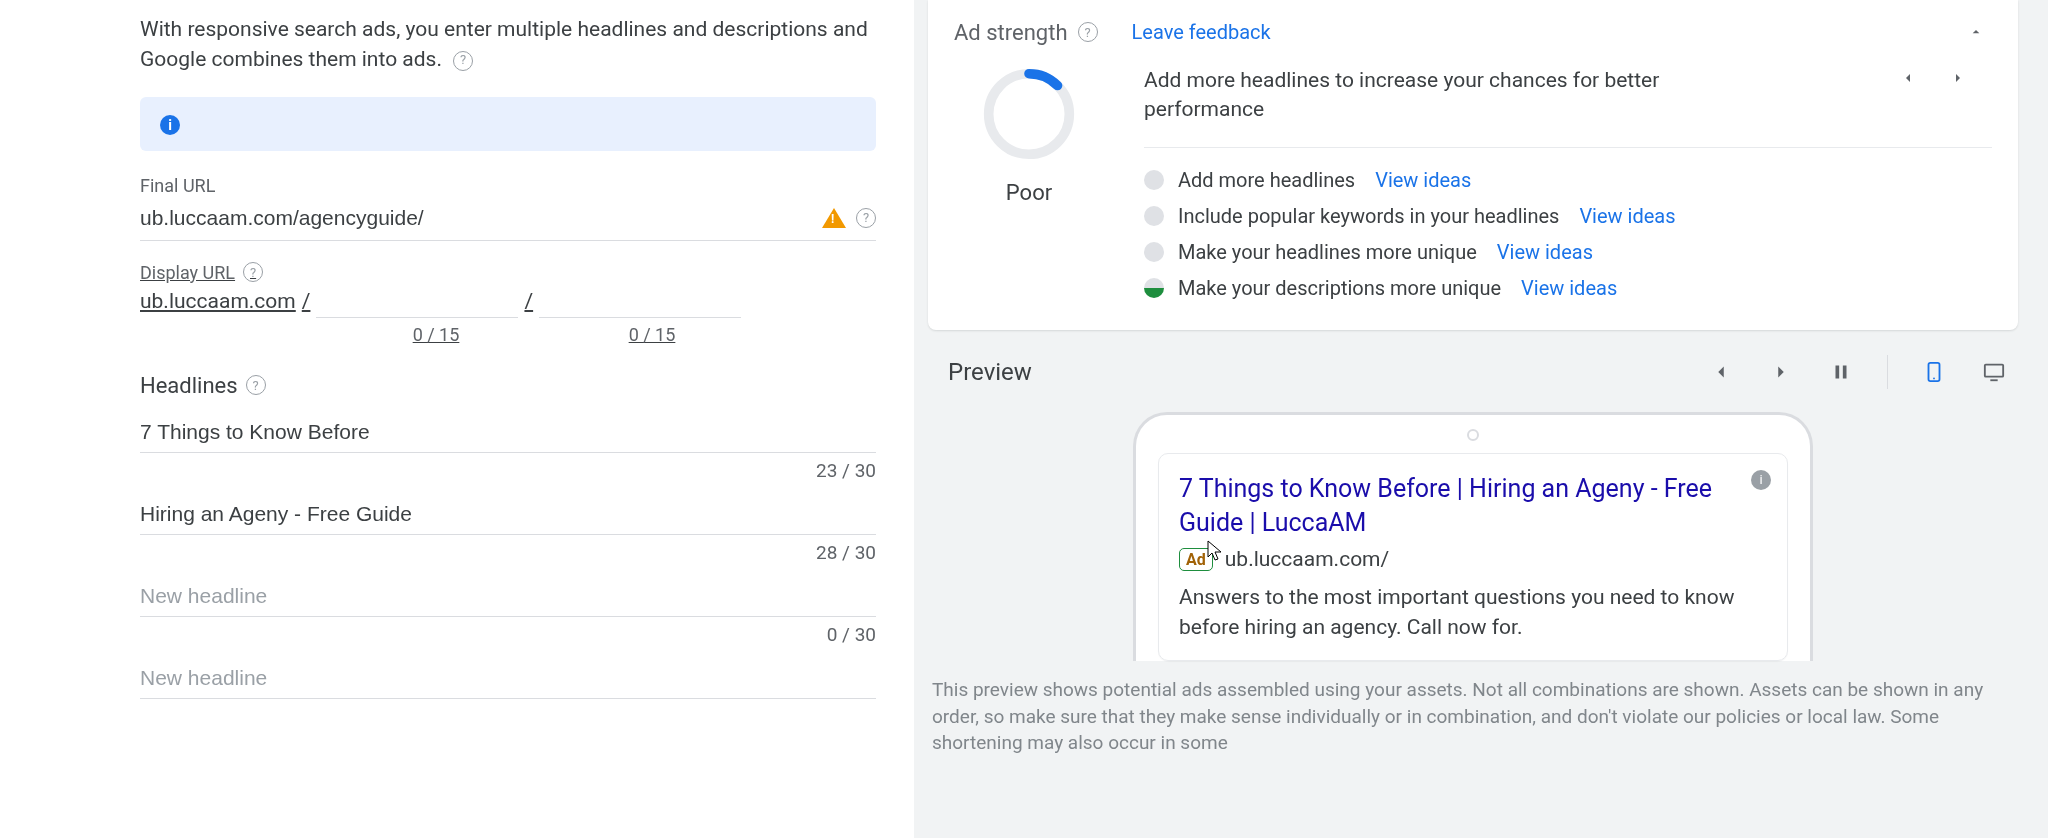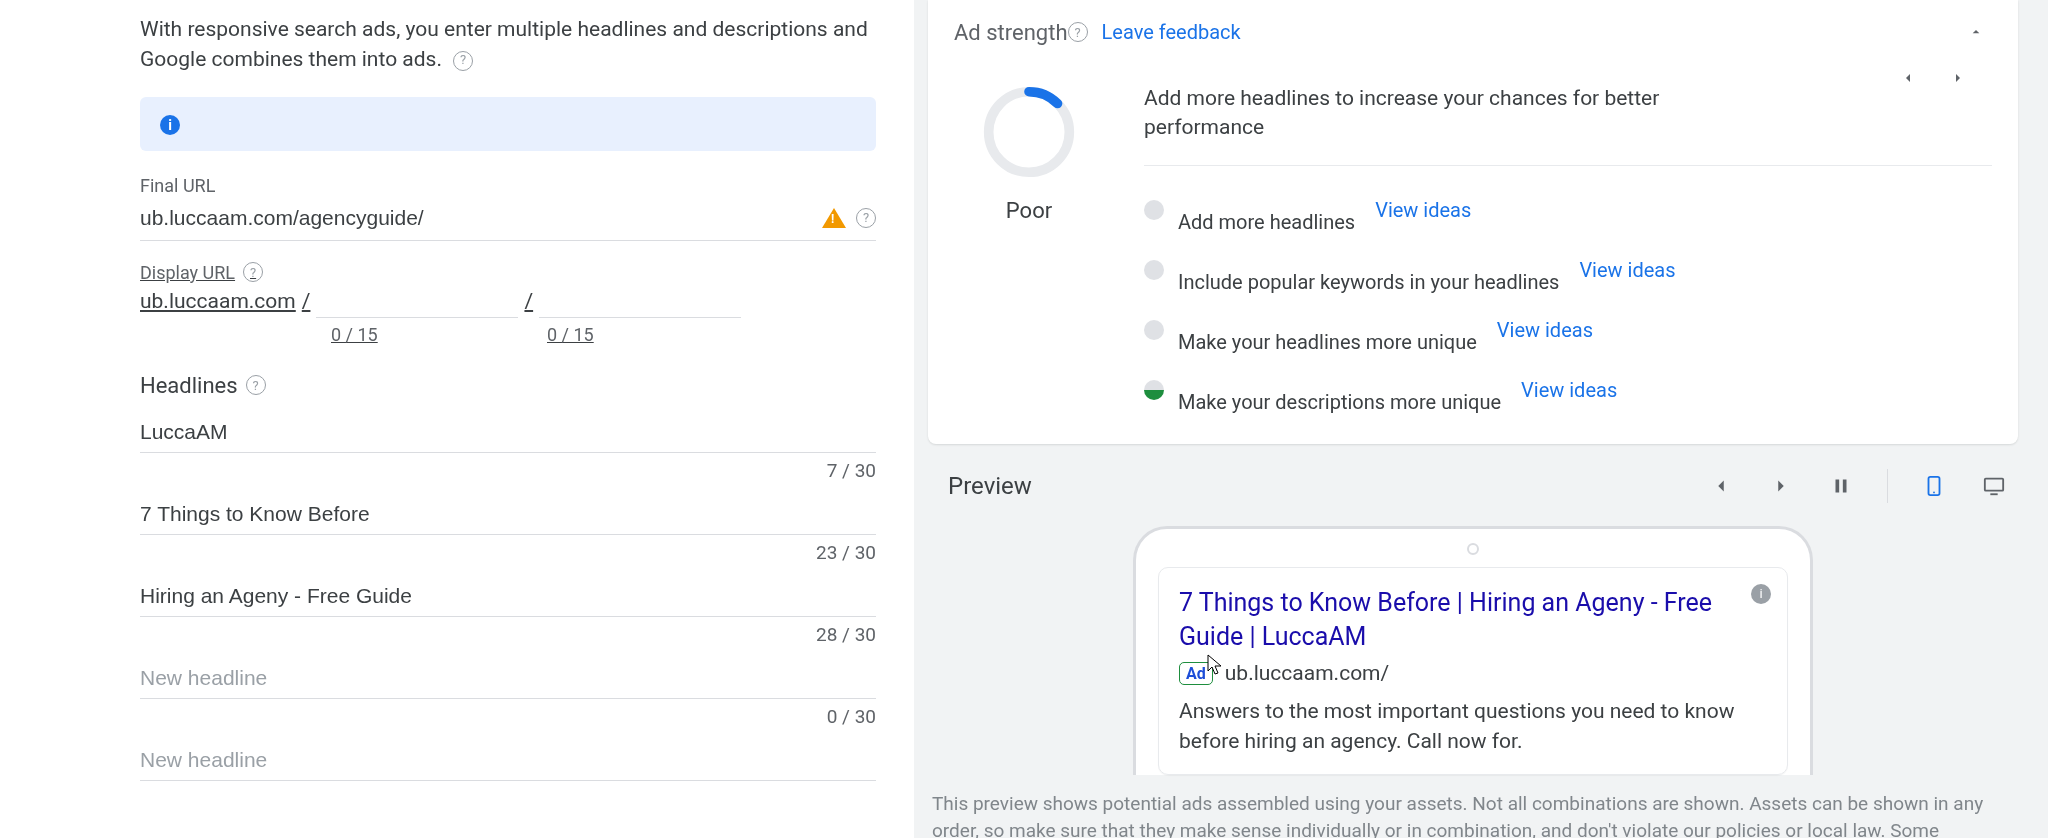--- a/index.html
+++ b/index.html
@@ -129,21 +129,21 @@
     background: transparent;
   }
   .counter-row {
     display: flex;
     gap: 6px;
     margin-top: 6px;
   }
   .counter-row .spacer { width: 185px; }
   .counter {
     width: 210px;
-    text-align: left;
+    text-align: center;
     color: #5f6368;
     font-size: 18px;
   }
 
   .headline-item { margin-top: 8px; }
   .headline-input {
     width: 100%;
     border: none;
     border-bottom: 1px solid #dadce0;
     font-size: 21px;
@@ -171,21 +171,22 @@
   .panel {
     background: #fff;
     border-radius: 0 0 8px 8px;
     padding: 16px 26px 24px 26px;
     box-shadow: 0 1px 2px rgba(60,64,67,.15);
     margin-bottom: 20px;
   }
   .strength-head {
     display: flex;
     align-items: center;
-    margin-bottom: 36px;
+    gap: 10px;
+    margin-bottom: 18px;
   }
   .strength-title {
     font-size: 22px;
     color: #5f6368;
   }
   .link { color: #1a73e8; font-size: 20px; cursor: pointer; }
   .head-spacer { flex: 1; }
   .chev-btn {
     width: 32px; height: 32px;
     display: flex; align-items: center; justify-content: center;
@@ -222,21 +223,21 @@
     align-items: center;
     gap: 14px;
     font-size: 20px;
     padding: 6px 0;
   }
   .dot { width: 20px; height: 20px; border-radius: 50%; flex: 0 0 20px; }
   .dot-grey { background: #dfe1e5; }
   .dot-half {
     background: linear-gradient(to bottom, #dfe1e5 50%, #1e8e3e 50%);
   }
-  .tip-text { color: #3c4043; margin-top: 24px; }
+  .tip-text { color: #3c4043; }
   .tip-link { color: #1a73e8; margin-left: 6px; cursor: pointer; }
 
   
   .preview-head {
     display: flex;
     align-items: center;
     padding: 4px 6px 10px 20px;
   }
   .preview-title { font-size: 24px; font-weight: 400; color: #3c4043; }
   .preview-controls { margin-left: auto; display: flex; align-items: center; gap: 24px; }
@@ -289,21 +290,21 @@
     display: flex; align-items: center; justify-content: center;
   }
   .ad-url-row {
     display: flex;
     align-items: center;
     gap: 12px;
     margin-top: 8px;
   }
   .ad-badge {
     border: 1.5px solid #1e8e3e;
-    color: #1d4ed8;
+    color: #a16207;
     font-size: 16px;
     font-weight: 700;
     padding: 1px 6px;
     border-radius: 5px;
   }
   .ad-url { color: #3c4043; font-size: 21px; }
   .ad-desc { color: #3c4043; font-size: 21px; line-height: 1.4; margin-top: 12px; }
 
   .cursor {
     position: absolute;
@@ -359,21 +360,20 @@
         <span class="counter">0 / 15</span>
         <span class="counter">0 / 15</span>
       </div>
     </div>
 
     <div class="section-label">
       <span>Headlines</span>
       <span class="help-icon">?</span>
     </div>
     <div id="headlines-list">
-        <div class="headline-item"><input class="headline-input" placeholder="New headline" value="LuccaAM" style=""><div class="hl-counter">7 / 30</div></div>
         <div class="headline-item"><input class="headline-input" placeholder="New headline" value="7 Things to Know Before" style=""><div class="hl-counter">23 / 30</div></div>
         <div class="headline-item"><input class="headline-input" placeholder="New headline" value="Hiring an Ageny - Free Guide" style=""><div class="hl-counter">28 / 30</div></div>
         <div class="headline-item"><input class="headline-input" placeholder="New headline" style=""><div class="hl-counter">0 / 30</div></div>
         <div class="headline-item"><input class="headline-input" placeholder="New headline" style=""></div>
       </div>
   </div>
 
   <div class="right">
     <div class="panel">
       <div class="strength-head">

